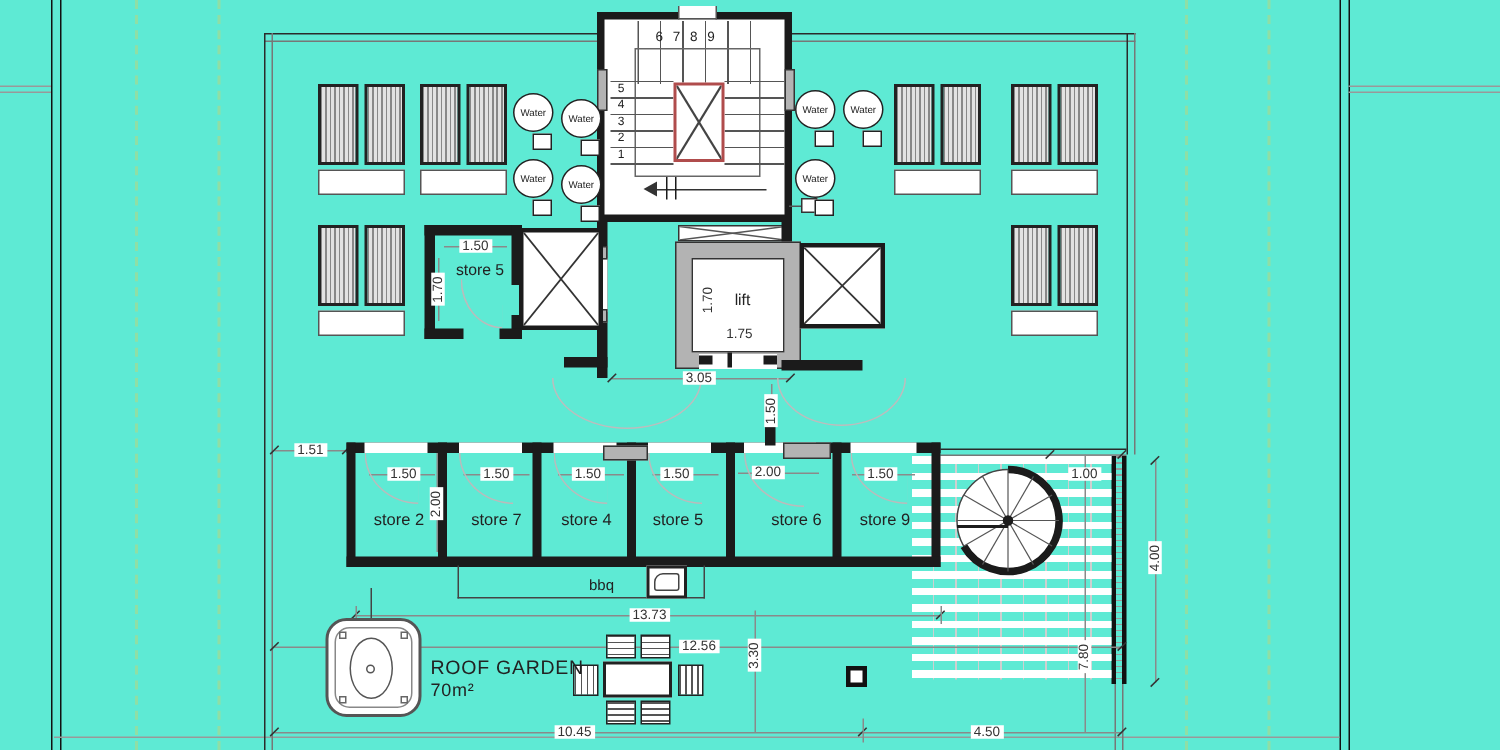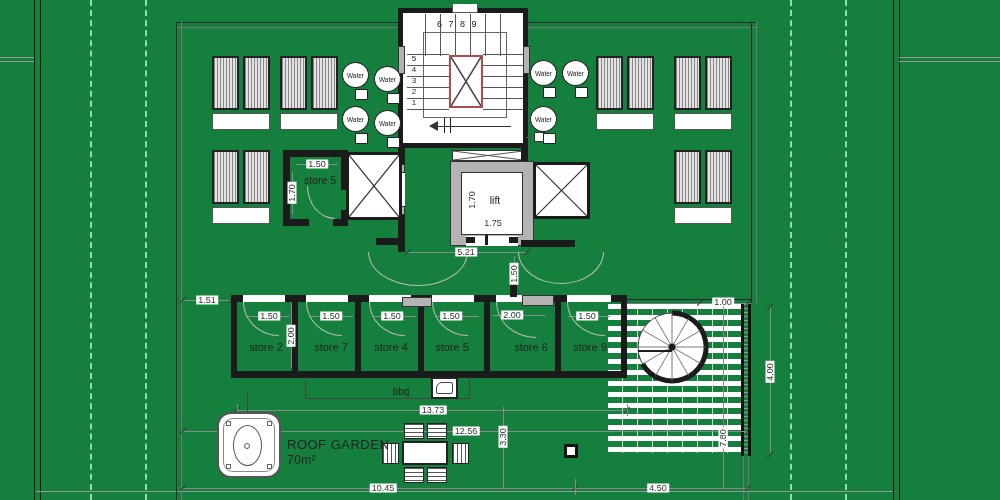--- a/index.html
+++ b/index.html
@@ -1,17 +1,17 @@
 <!DOCTYPE html>
 <html><head>
 <meta charset="utf-8">
 <style>
   *{margin:0;padding:0;box-sizing:border-box}
   body{background:#fff}
-  #plan{position:relative;width:1000px;height:500px;background:#15803d;overflow:hidden;
+  #plan{position:relative;width:1000px;height:500px;background:#5eead4;overflow:hidden;
         font-family:"Liberation Sans",sans-serif;color:#222}
   .abs{position:absolute}
   .gline{position:absolute;top:0;bottom:0;width:0;border-left:2px dashed #8fdfa5}
   .bnd{position:absolute;border-left:1.8px solid #111;border-right:1.8px solid #111}
   .thin2{position:absolute;border-top:1px solid #999;border-bottom:1px solid #999}
   .dbl-h{position:absolute;border-top:1.6px solid #2a2a2a;border-bottom:1px solid #777}
   .dbl-v{position:absolute;border-left:1.6px solid #2a2a2a;border-right:1px solid #777}
   .thin2v{position:absolute;border-left:1px solid #777;border-right:1px solid #777}
   .twall{position:absolute;border-left:3px solid #111;border-right:3px solid #111;
          background:repeating-linear-gradient(to bottom,#999 0 1px,transparent 1px 4px)}
@@ -350,31 +350,31 @@
   <span class="room" style="left:531px;top:347px">store 6</span>
   <span class="room" style="left:590px;top:347px">store 9</span>
   <span class="room" style="left:401px;top:391px;font-size:10px">bbq</span>
   <span class="big" style="left:287px;top:437px">ROOF GARDEN</span>
   <span class="big" style="left:287px;top:453px;font-size:12px">70m²</span>
 
   <span class="dim" style="left:317px;top:164px">1.50</span>
   <span class="dim v" style="left:292px;top:193px">1.70</span>
   <span class="dim v" style="left:472px;top:200px">1.70</span>
   <span class="dim" style="left:493px;top:223px">1.75</span>
-  <span class="dim" style="left:466px;top:252px">5.21</span>
+  <span class="dim" style="left:466px;top:252px">3.05</span>
   <span class="dim v" style="left:514px;top:274px">1.50</span>
   <span class="dim" style="left:207px;top:300px">1.51</span>
   <span class="dim" style="left:269px;top:316px">1.50</span>
   <span class="dim v" style="left:291px;top:336px">2.00</span>
   <span class="dim" style="left:331px;top:316px">1.50</span>
   <span class="dim" style="left:392px;top:316px">1.50</span>
   <span class="dim" style="left:451px;top:316px">1.50</span>
   <span class="dim" style="left:512px;top:315px">2.00</span>
   <span class="dim" style="left:587px;top:316px">1.50</span>
-  <span class="dim" style="left:723px;top:302px">1.00</span>
+  <span class="dim" style="left:723px;top:316px">1.00</span>
   <span class="dim v" style="left:770px;top:372px">4.00</span>
   <span class="dim" style="left:433px;top:410px">13.73</span>
   <span class="dim" style="left:466px;top:431px">12.56</span>
   <span class="dim v" style="left:503px;top:437px">3.30</span>
   <span class="dim v" style="left:723px;top:438px">7.80</span>
   <span class="dim" style="left:383px;top:488px">10.45</span>
   <span class="dim" style="left:658px;top:488px">4.50</span>
 
 </div>
 

